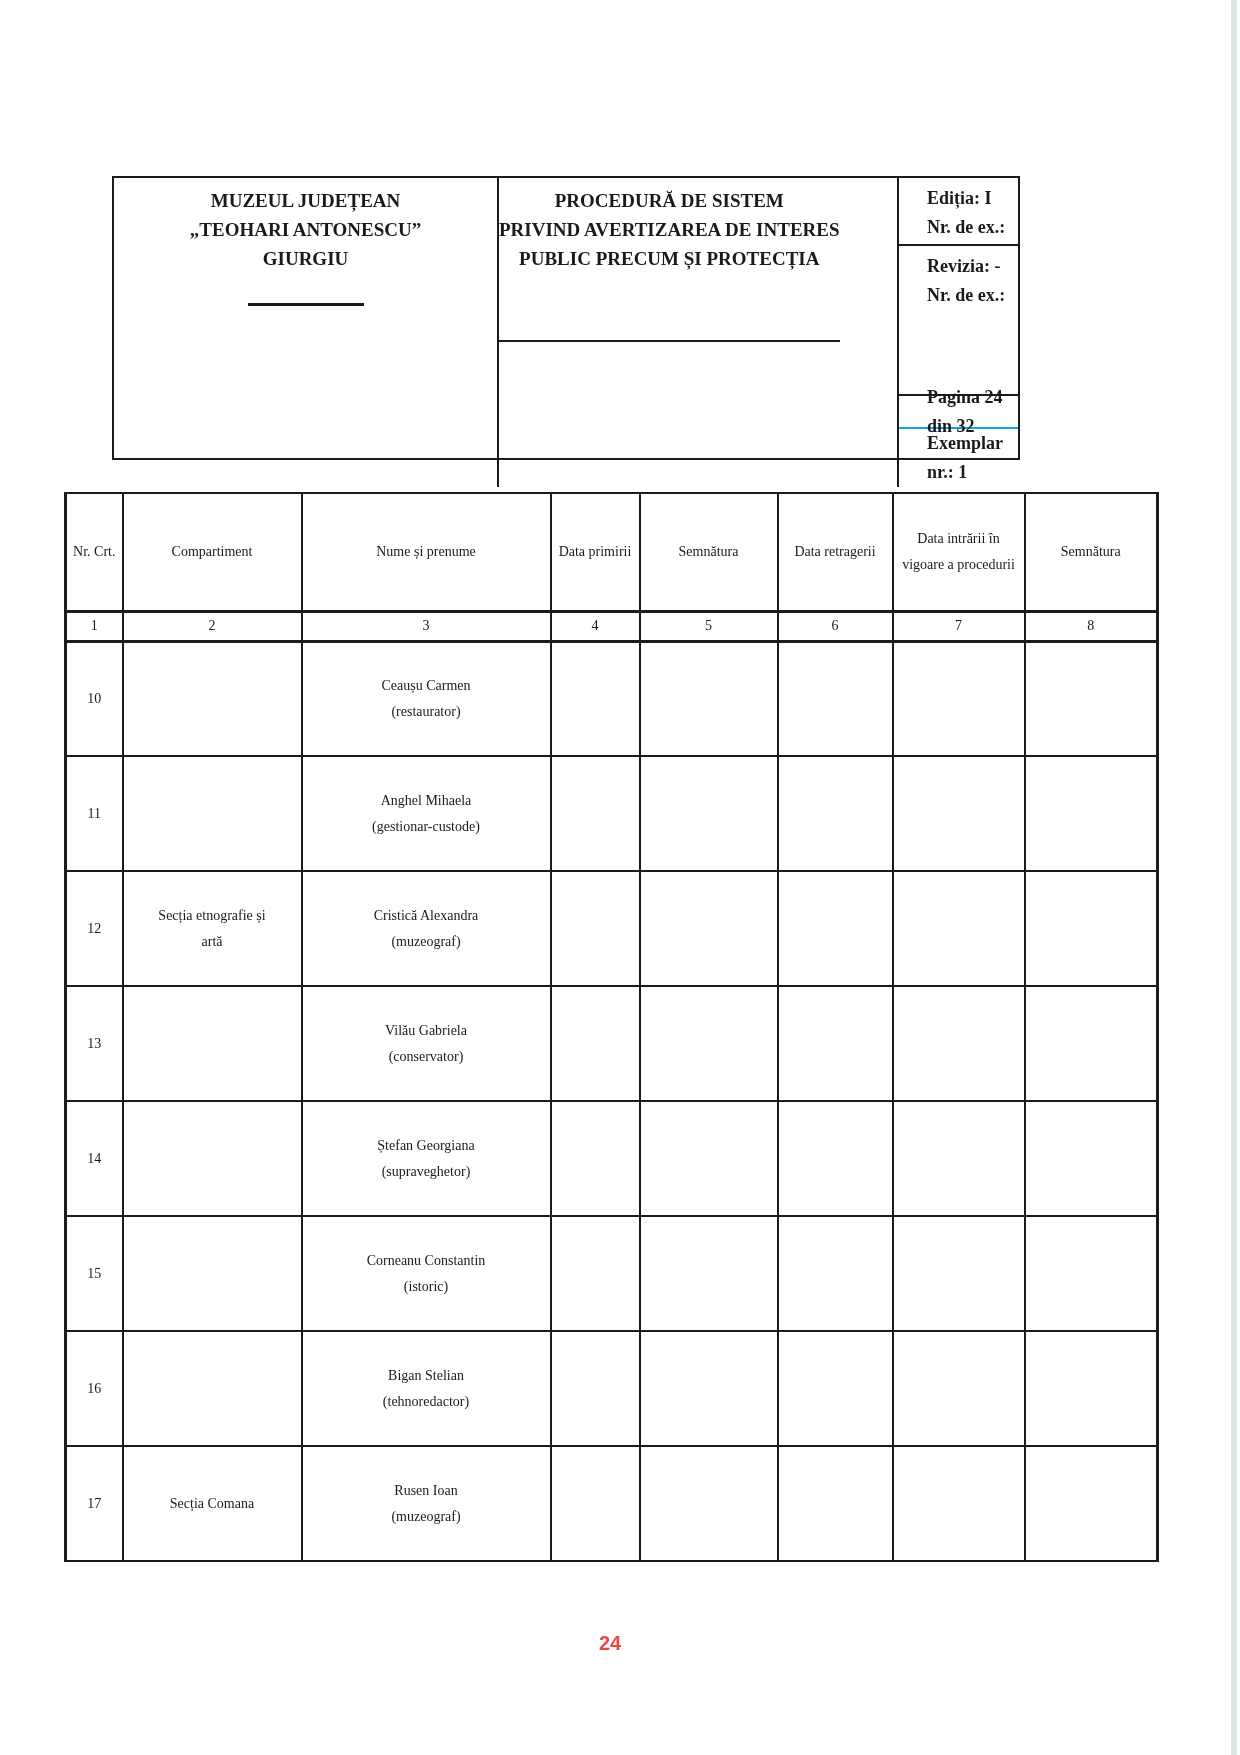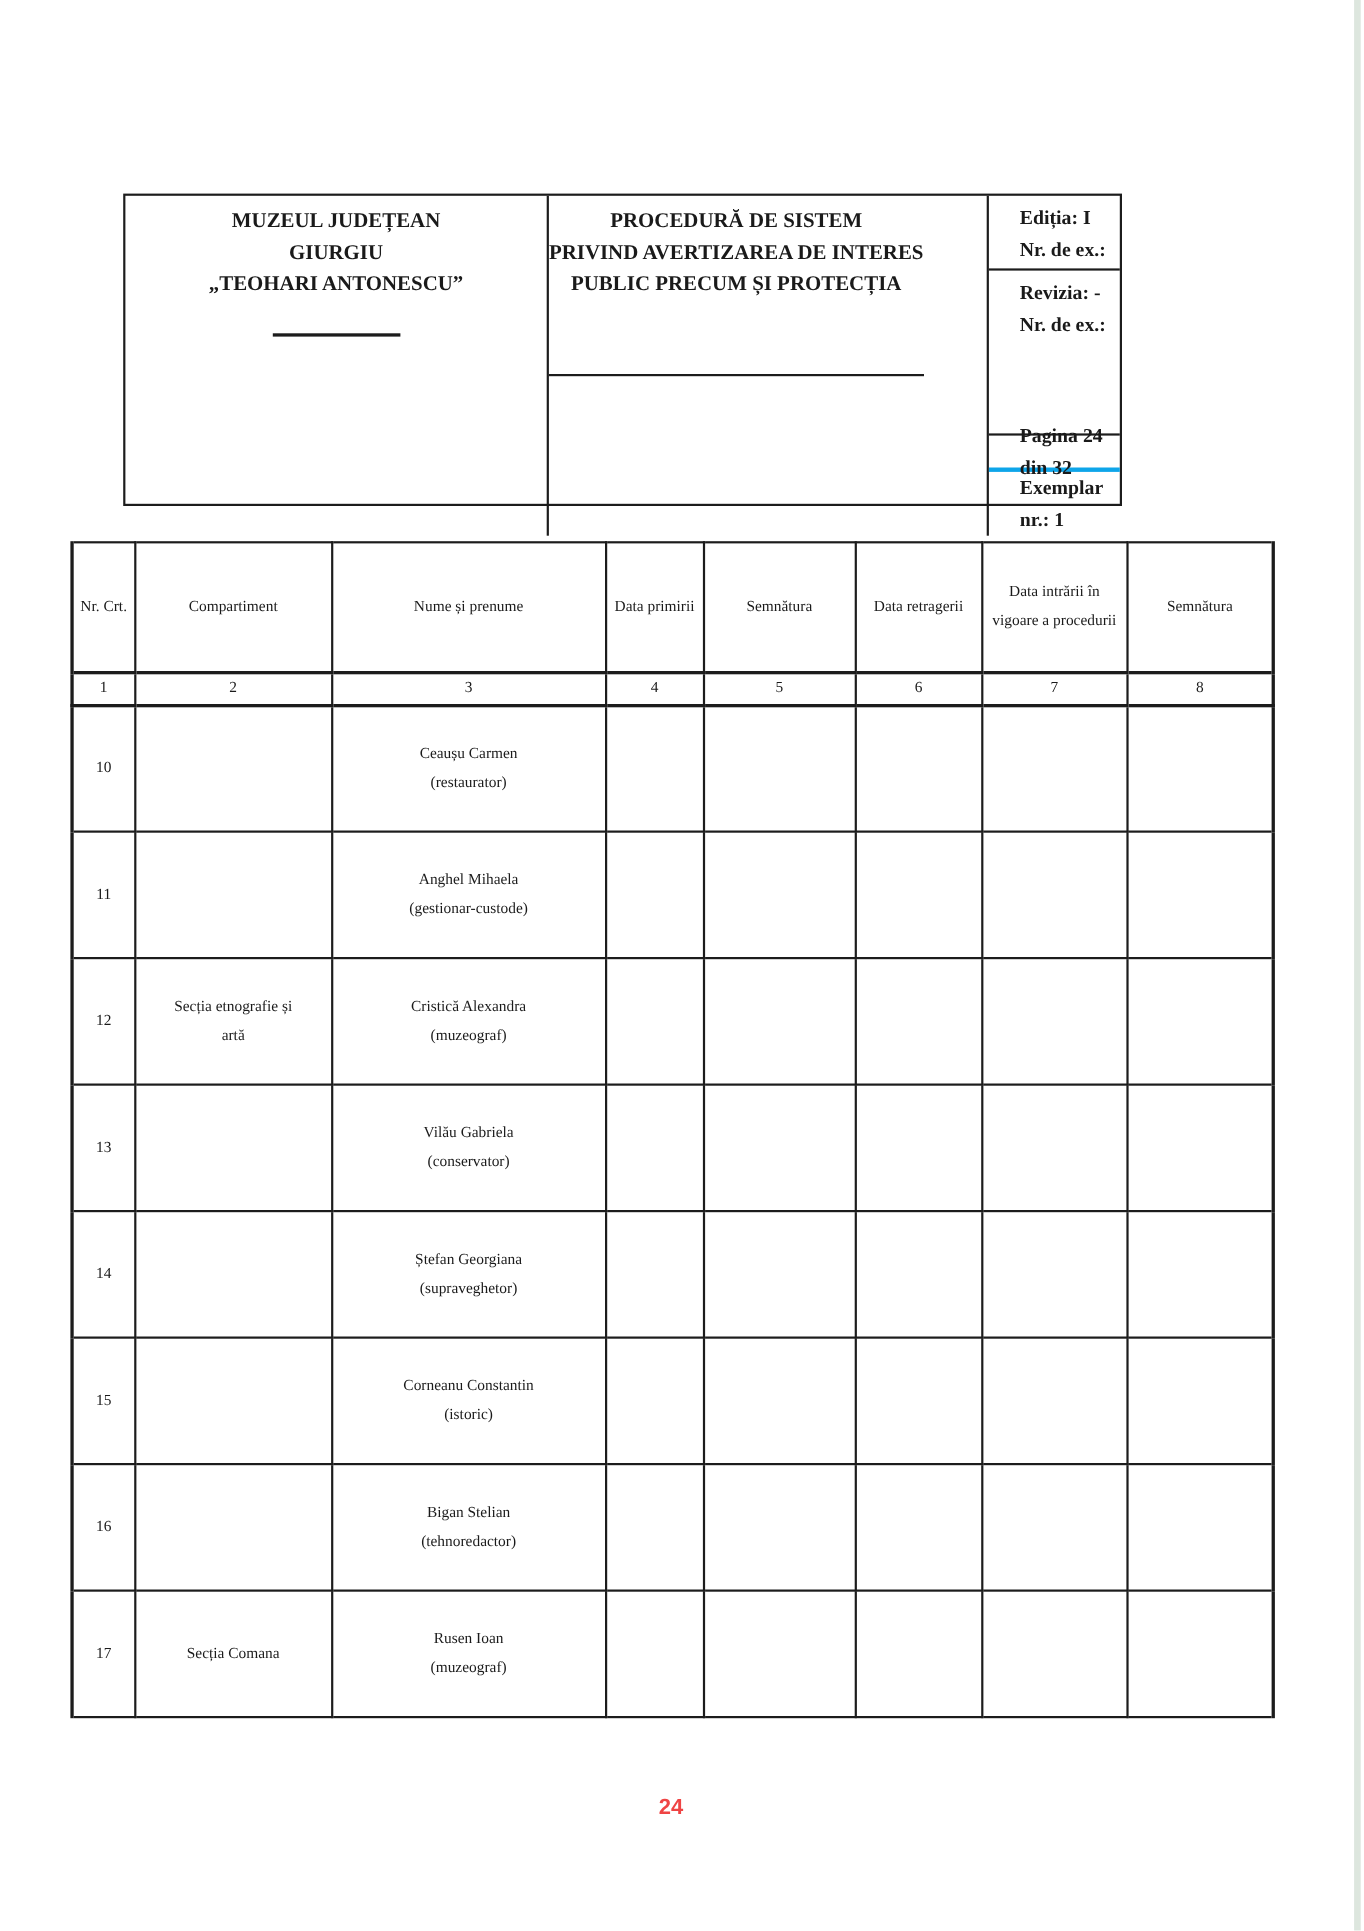--- a/index.html
+++ b/index.html
@@ -65,21 +65,21 @@
     border-bottom: 2px solid #1c1c1c;
     padding-top: 6px;
   }
   .hb-r2 {
     height: 150px;
     border-bottom: 2px solid #1c1c1c;
     padding-top: 6px;
   }
   .hb-r3 {
     height: 33px;
-    border-bottom: 4px solid #0ea5e9;
+    border-bottom: 2px solid #0ea5e9;
     display: flex; align-items: center;
   }
   .hb-r4 {
     flex: 1;
     display: flex; align-items: center;
   }
 
   
   .sig-table {
     position: absolute;
@@ -119,22 +119,22 @@
 </style>
 </head>
 <body>
 
 <div class="scan-edge"></div>
 
 <div class="header-box">
 
   <div class="hb-left">
     <div>MUZEUL JUDEȚEAN</div>
+    <div>„TEOHARI ANTONESCU”</div>
     <div>GIURGIU</div>
-    <div>„TEOHARI ANTONESCU”</div>
     <div class="underline"></div>
   </div>
 
   <div class="hb-mid">
     <div class="hb-mid-top">
       <div>PROCEDURĂ DE SISTEM</div>
       <div>PRIVIND AVERTIZAREA DE INTERES</div>
       <div>PUBLIC PRECUM ȘI PROTECȚIA</div>
     </div>
     <div class="hb-mid-bottom"></div>

